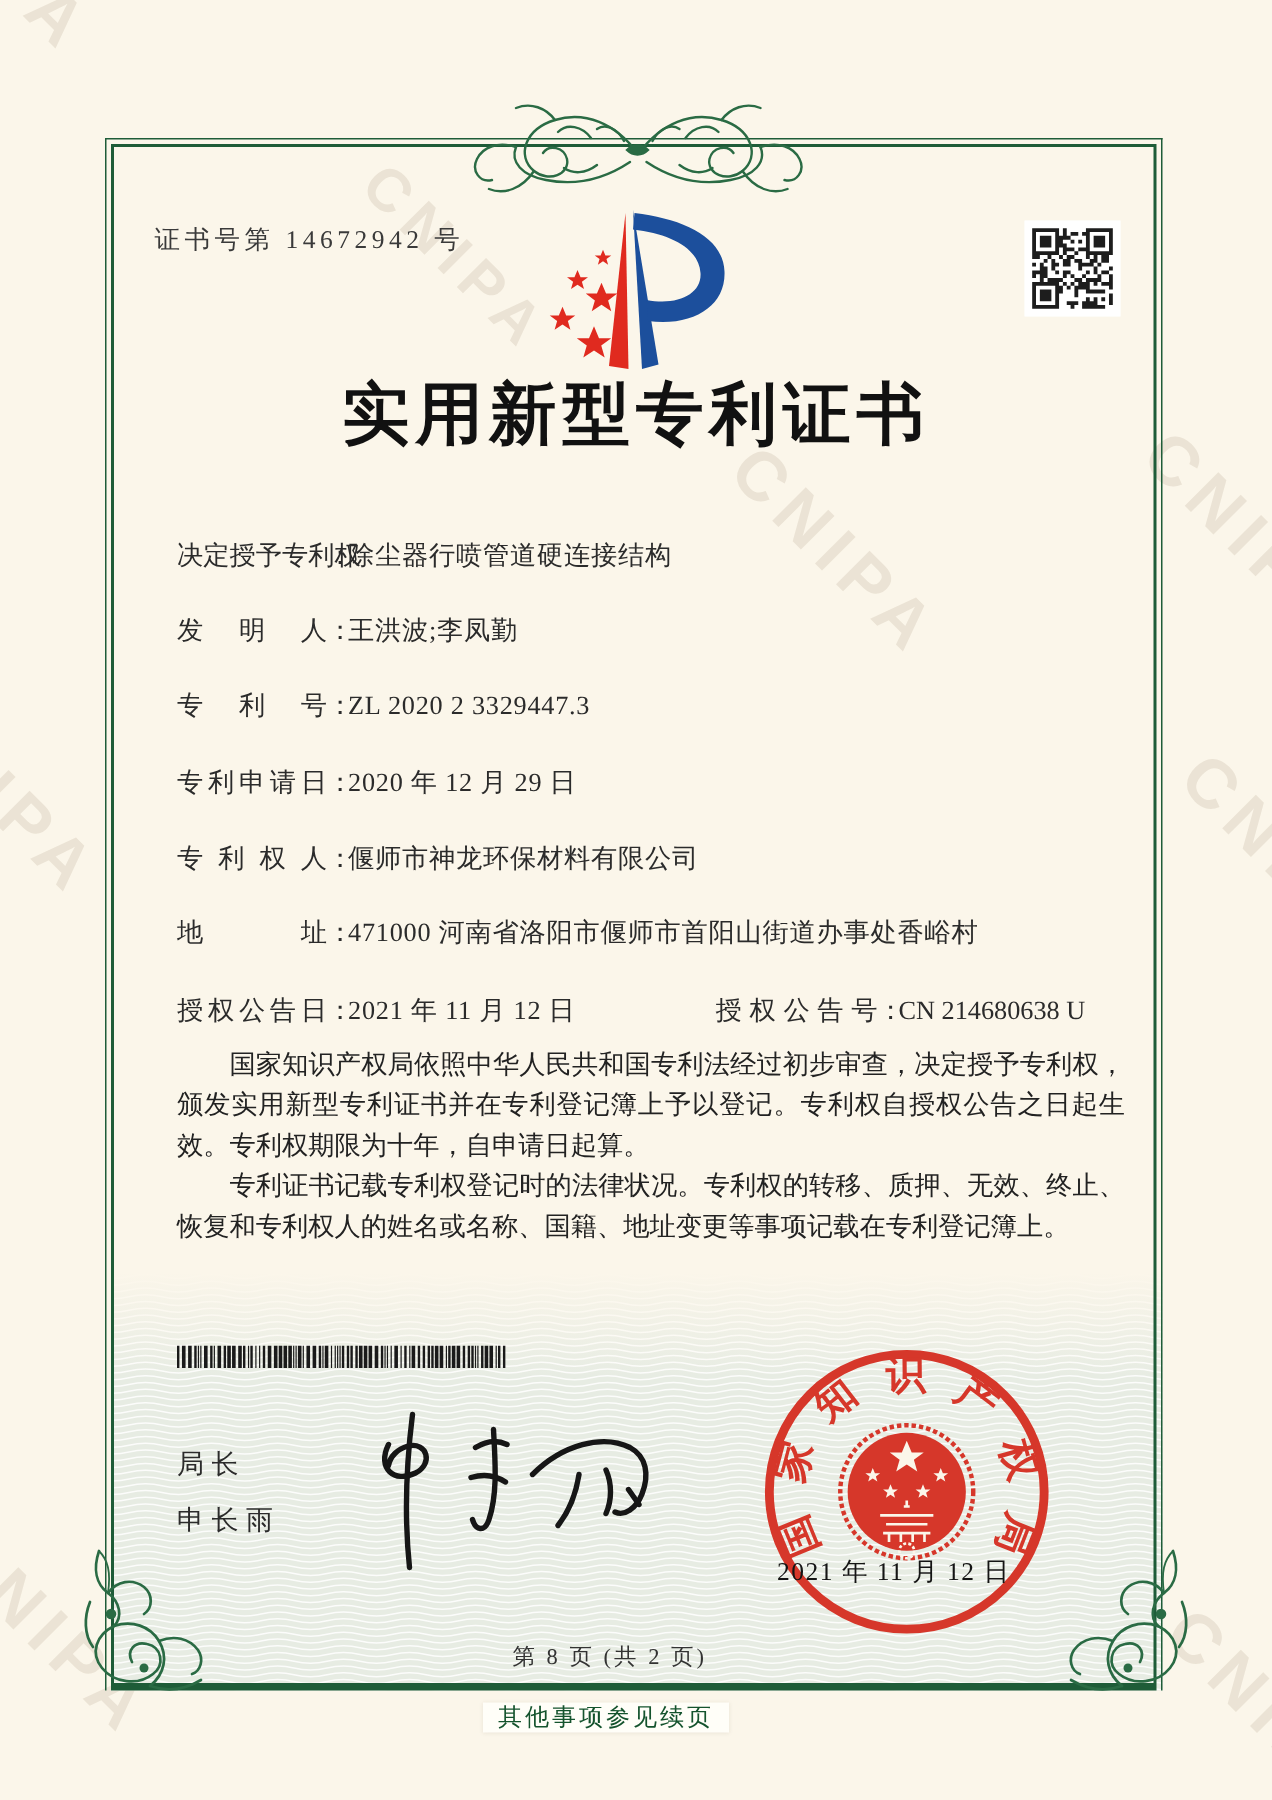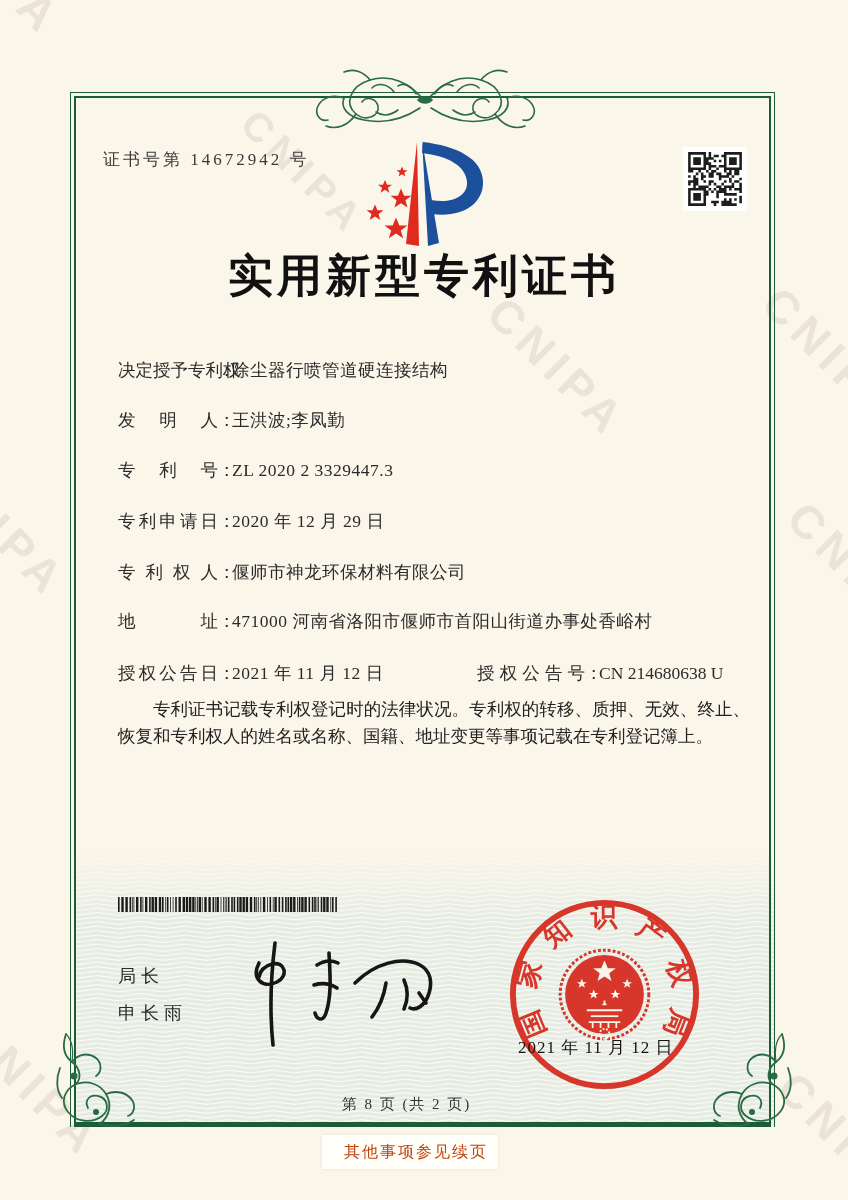--- a/index.html
+++ b/index.html
@@ -59,24 +59,24 @@
   .barcode{position:absolute;left:118px;top:897px;width:220px;height:15px;}
   .director-title{position:absolute;left:118px;top:964px;font-size:18px;letter-spacing:5px;}
   .director-name{position:absolute;left:118px;top:1001px;font-size:18px;letter-spacing:5px;}
   .signature{position:absolute;left:235px;top:933px;width:215px;height:118px;}
   .seal{position:absolute;left:506px;top:896px;width:197px;height:197px;}
   .seal-date{position:absolute;left:518px;top:1036px;width:180px;font-size:17px;
     letter-spacing:1px;color:#141414;white-space:nowrap;}
   .page-footer{position:absolute;left:74px;top:1095px;width:665px;text-align:center;
     font-size:15px;letter-spacing:2px;color:#333;}
   .note-box{
-    position:absolute;left:322px;top:1135px;width:164px;height:34px;
+    position:absolute;left:322px;top:1135px;width:164px;height:20px;
     background:#fffef8;box-shadow:0 0 3px rgba(60,50,30,0.10);
     display:flex;align-items:center;justify-content:center;
-    font-size:16px;letter-spacing:2px;color:#c2410c;padding-left:12px;
+    font-size:16px;letter-spacing:2px;color:#14532d;
   }
 </style>
 </head>
 <body>
 
 <div class="page">
 
   <div class="wm" style="left:-95px;top:-62px;">CNIPA</div>
   <div class="wm" style="left:225px;top:150px;font-size:40px;">CNIPA</div>
   <div class="wm" style="left:470px;top:340px;">CNIPA</div>
@@ -254,20 +254,21 @@
     <span class="lab">地址</span><span class="col">：</span><span class="val">471000 河南省洛阳市偃师市首阳山街道办事处香峪村</span>
   </div>
   <div class="field" style="top:661px;">
     <span class="lab">授权公告日</span><span class="col">：</span><span class="val">2021 年 11 月 12 日</span>
   </div>
   <div class="grant-no" style="top:661px;">
     <span class="lab">授权公告号</span><span class="col">：</span><span class="val">CN 214680638 U</span>
   </div>
 
   <div class="paras">
+    <p>国家知识产权局依照中华人民共和国专利法经过初步审查，决定授予专利权，颁发实用新型专利证书并在专利登记簿上予以登记。专利权自授权公告之日起生效。专利权期限为十年，自申请日起算。</p>
     <p>专利证书记载专利权登记时的法律状况。专利权的转移、质押、无效、终止、恢复和专利权人的姓名或名称、国籍、地址变更等事项记载在专利登记簿上。</p>
   </div>
 
   <svg class="barcode" id="barcode" viewBox="0 0 220 15" preserveAspectRatio="none">
       <rect x="0" y="0" width="1.6" height="15" fill="#1a1a1a"></rect>
       <rect x="3.3000000000000003" y="0" width="2.4000000000000004" height="15" fill="#1a1a1a"></rect>
       <rect x="7.4" y="0" width="2.4000000000000004" height="15" fill="#1a1a1a"></rect>
       <rect x="11.5" y="0" width="1.6" height="15" fill="#1a1a1a"></rect>
       <rect x="13.9" y="0" width="0.8" height="15" fill="#1a1a1a"></rect>
       <rect x="15.5" y="0" width="0.8" height="15" fill="#1a1a1a"></rect>

